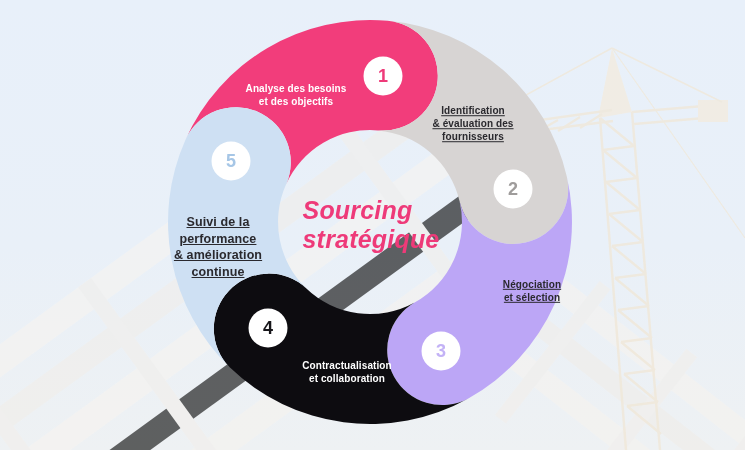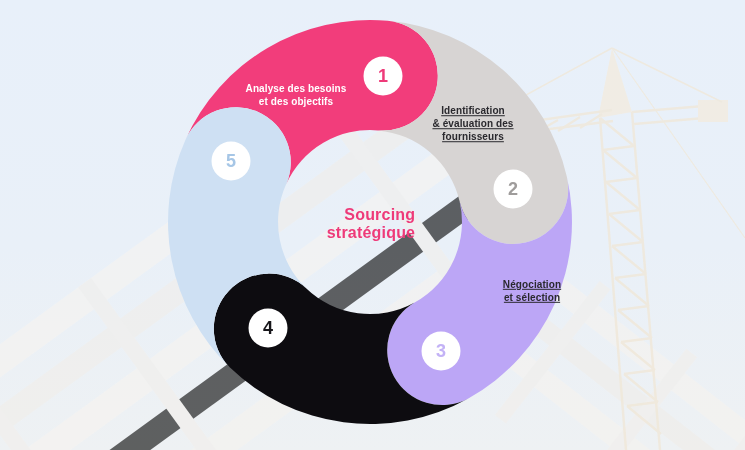--- a/index.html
+++ b/index.html
@@ -12,22 +12,22 @@
   .seg-label{
     position:absolute;transform:translate(-50%,-50%);
     text-align:center;white-space:pre-line;
     font-weight:700;font-size:10px;line-height:1.32;letter-spacing:.1px;
   }
   .seg-label.light{color:#ffffff;}
   .seg-label.dark{color:#2a292e;text-decoration:underline;}
   .seg-label.small{font-size:12.5px;}
   .diagram-title{
     position:absolute;transform:translate(-50%,-50%);
-    text-align:right;white-space:pre-line;
-    font-weight:700;font-size:16px;line-height:1.14;color:#ee3a79;letter-spacing:.2px;
+    text-align:left;white-space:pre-line;
+    font-weight:700;font-size:25px;line-height:1.14;color:#ee3a79;letter-spacing:.2px;font-style:italic;
   }
   .badge{
     position:absolute;transform:translate(-50%,-50%);
     width:39px;height:39px;border-radius:50%;background:#ffffff;
     display:flex;align-items:center;justify-content:center;
     font-weight:700;font-size:18px;
   }
   .badge.n1{color:#ee3a79;}
   .badge.n2{color:#9f9c9b;}
   .badge.n3{color:#c3b2f6;}
@@ -102,17 +102,23 @@
       <span>5</span>
     </div>
 
   <div class="seg-label light" style="left:296px;top:95px">Analyse des besoins
 et des objectifs</div>
   <div class="seg-label dark" style="left:473px;top:124px">Identification
 &amp; évaluation des
 fournisseurs</div>
   <div class="seg-label dark" style="left:532px;top:291px">Négociation
 et sélection</div>
+  <div class="seg-label light" style="left:347px;top:372px">Contractualisation
+et collaboration</div>
+  <div class="seg-label dark small" style="left:218px;top:247px">Suivi de la
+performance
+&amp; amélioration
+continue</div>
 
   <div class="diagram-title" style="left:371px;top:224px">Sourcing
 stratégique</div>
 
 </div>
 
 </body></html>

